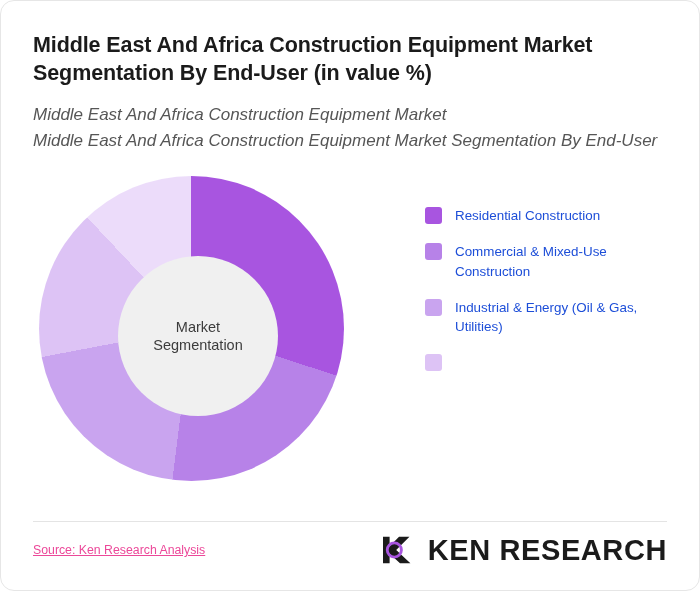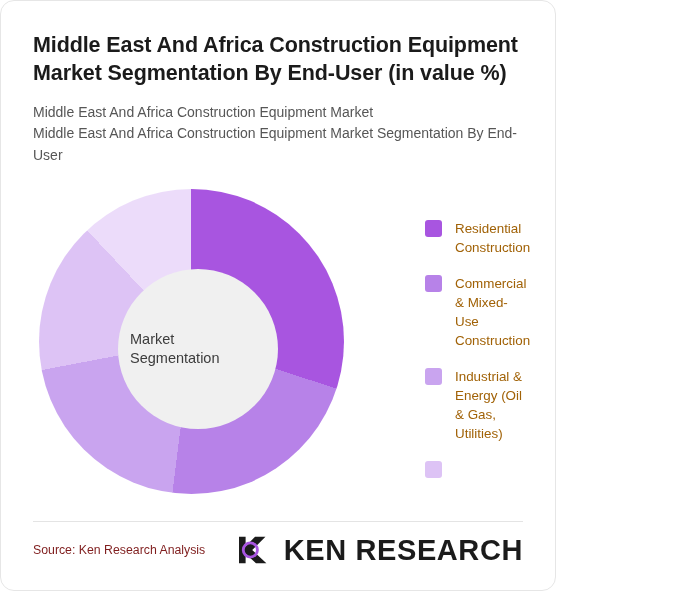--- a/index.html
+++ b/index.html
@@ -9,43 +9,44 @@
   body {
     width: 700px;
     height: 591px;
     background: #ffffff;
     font-family: "Liberation Sans", sans-serif;
     overflow: hidden;
   }
   .card {
     position: relative;
     box-sizing: border-box;
-    width: 556px;
+    width: 700px;
     height: 591px;
     background: #ffffff;
     border: 1px solid #e6e6e6;
     border-radius: 14px;
     padding: 30px 32px 0 32px;
   }
   .title {
     font-size: 21.5px;
     font-weight: bold;
     color: #1b1b1b;
     line-height: 1.32;
     letter-spacing: -0.1px;
     margin: 0 0 14px 0;
     max-width: 600px;
   }
   .subtitle-block {
     margin-bottom: 6px;
   }
   .subtitle {
-    font-size: 14px;
+    font-size: 17px;
     color: #565656;
     line-height: 1.55;
+    font-style: italic;
   }
   .chart-area {
     position: relative;
     display: flex;
     align-items: flex-start;
     margin-top: 22px;
     height: 330px;
   }
   .donut-wrap {
     position: relative;
@@ -70,21 +71,21 @@
     height: 160px;
     background: #f0f0f0;
     border-radius: 50%;
     display: flex;
     align-items: center;
     justify-content: center;
   }
   .donut-center-label {
     font-size: 14.5px;
     color: #3c3c3c;
-    text-align: left;
+    text-align: center;
     line-height: 1.3;
     padding: 0 12px;
   }
   .legend {
     flex: 1 1 auto;
     padding-left: 62px;
     padding-top: 30px;
   }
   .legend-item {
     display: flex;
@@ -93,21 +94,21 @@
   }
   .legend-swatch {
     width: 17px;
     height: 17px;
     border-radius: 3px;
     flex: 0 0 17px;
     margin-top: 1px;
   }
   .legend-label {
     font-size: 13.4px;
-    color: #a16207;
+    color: #1d4ed8;
     line-height: 1.42;
     padding-left: 13px;
     max-width: 215px;
   }
   .footer-divider {
     position: absolute;
     left: 32px;
     right: 32px;
     bottom: 68px;
     height: 1px;
@@ -118,21 +119,22 @@
     left: 32px;
     right: 32px;
     bottom: 20px;
     height: 40px;
     display: flex;
     align-items: center;
     justify-content: space-between;
   }
   .source {
     font-size: 12.3px;
-    color: #7f1d1d;
+    color: #ec4899;
+    text-decoration: underline;
   }
   .brand {
     display: flex;
     align-items: center;
   }
   .brand-mark {
     width: 38px;
     height: 34px;
     margin-right: 9px;
   }

